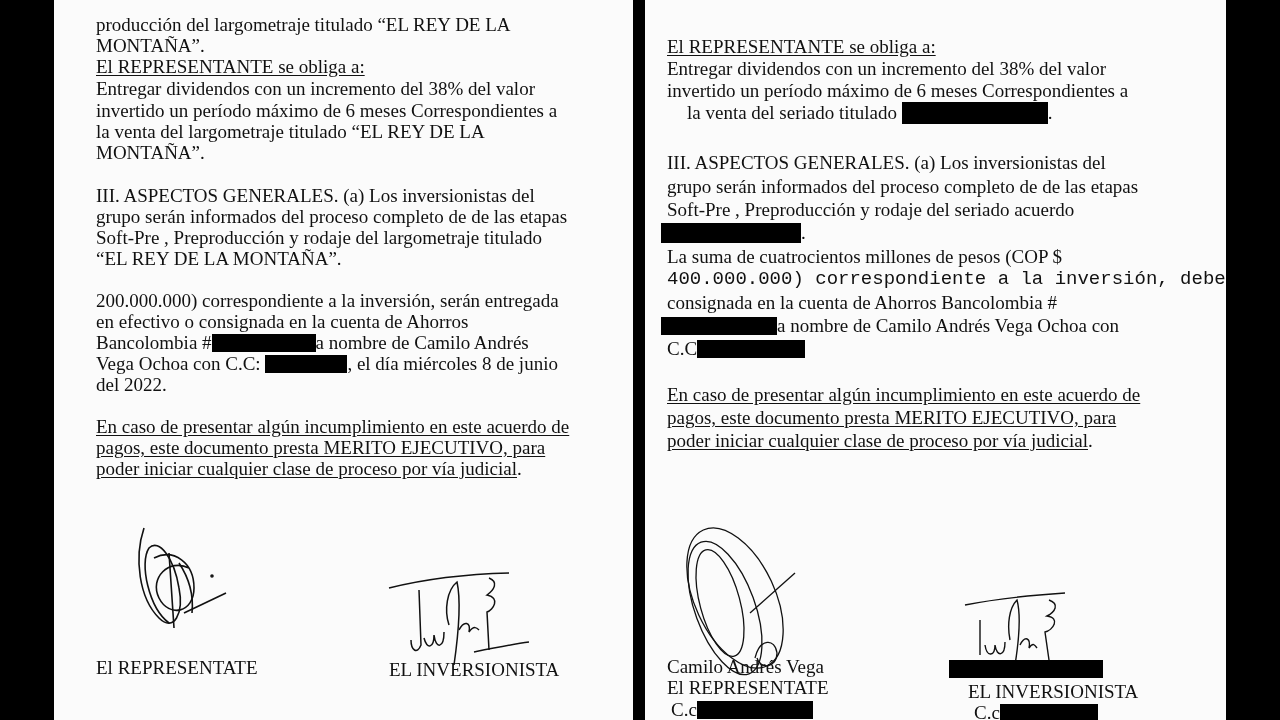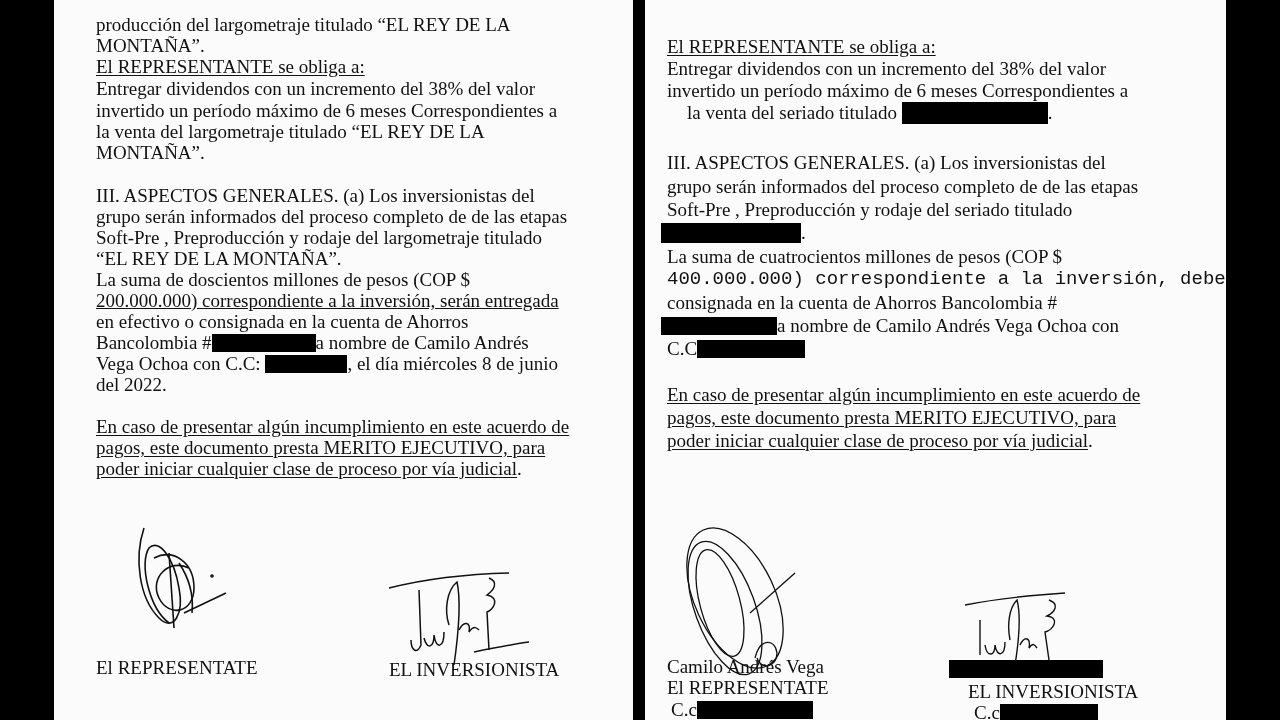--- a/index.html
+++ b/index.html
@@ -24,22 +24,21 @@
   <div class="line u" style="left:42px;top:56px;">El REPRESENTANTE se obliga a:</div>
   <div class="line" style="left:42px;top:78px;">Entregar dividendos con un incremento del 38% del valor</div>
   <div class="line" style="left:42px;top:100px;">invertido un período máximo de 6 meses Correspondientes a</div>
   <div class="line" style="left:42px;top:121px;">la venta del largometraje titulado “EL REY DE LA</div>
   <div class="line" style="left:42px;top:142px;">MONTAÑA”.</div>
 
   <div class="line" style="left:42px;top:185px;">III. ASPECTOS GENERALES. (a) Los inversionistas del</div>
   <div class="line" style="left:42px;top:206px;">grupo serán informados del proceso completo de de las etapas</div>
   <div class="line" style="left:42px;top:227px;">Soft-Pre , Preproducción y rodaje del largometraje titulado</div>
   <div class="line" style="left:42px;top:248px;">“EL REY DE LA MONTAÑA”.</div>
-  <div class="line" style="left:42px;top:269px;">La suma de doscientos millones de pesos (COP $</div>
-  <div class="line" style="left:42px;top:290px;text-decoration:underline;">200.000.000) correspondiente a la inversión, serán entregada</div>
+  <div class="line" style="left:42px;top:290px;">200.000.000) correspondiente a la inversión, serán entregada</div>
   <div class="line" style="left:42px;top:332px;">
     <span>Bancolombia #</span><span class="redact" style="width:104px;"></span><span>a nombre de Camilo Andrés</span>
   </div>
   <div class="line" style="left:42px;top:311px;">en efectivo o consignada en la cuenta de Ahorros</div>
   <div class="line" style="left:42px;top:353px;">
     <span>Vega Ochoa con C.C:</span> <span class="redact" style="width:82px;"></span><span>, el día miércoles 8 de junio</span>
   </div>
   <div class="line" style="left:42px;top:374px;">del 2022.</div>
 
   <div class="line u" style="left:42px;top:416px;">En caso de presentar algún incumplimiento en este acuerdo de</div>
@@ -76,21 +75,21 @@
 <div class="page" id="page-right">
   <div class="line u" style="left:22px;top:36px;">El REPRESENTANTE se obliga a:</div>
   <div class="line" style="left:22px;top:58px;">Entregar dividendos con un incremento del 38% del valor</div>
   <div class="line" style="left:22px;top:80px;">invertido un período máximo de 6 meses Correspondientes a</div>
   <div class="line" style="left:22px;top:102px;margin-left:20px;">
     <span>la venta del seriado titulado</span> <span class="redact" style="width:146px;height:22px;vertical-align:-5px;"></span><span>.</span>
   </div>
 
   <div class="line" style="left:22px;top:152px;">III. ASPECTOS GENERALES. (a) Los inversionistas del</div>
   <div class="line" style="left:22px;top:176px;">grupo serán informados del proceso completo de de las etapas</div>
-  <div class="line" style="left:22px;top:199px;">Soft-Pre , Preproducción y rodaje del seriado titulado</div>
+  <div class="line" style="left:22px;top:199px;">Soft-Pre , Preproducción y rodaje del seriado acuerdo</div>
   <div class="line" style="left:16px;top:222px;">
     <span class="redact" style="width:140px;height:20px;vertical-align:-4px;"></span><span>.</span>
   </div>
   <div class="line" style="left:22px;top:246px;">La suma de cuatrocientos millones de pesos (COP $</div>
   <div class="line" style="left:22px;top:269px;font-family:Liberation Mono, monospace;">400.000.000) correspondiente a la inversión, debe ser</div>
   <div class="line" style="left:22px;top:292px;">consignada en la cuenta de Ahorros Bancolombia #</div>
   <div class="line" style="left:16px;top:315px;">
     <span class="redact" style="width:116px;"></span><span>a nombre de Camilo Andrés Vega Ochoa con</span>
   </div>
   <div class="line" style="left:22px;top:338px;">

